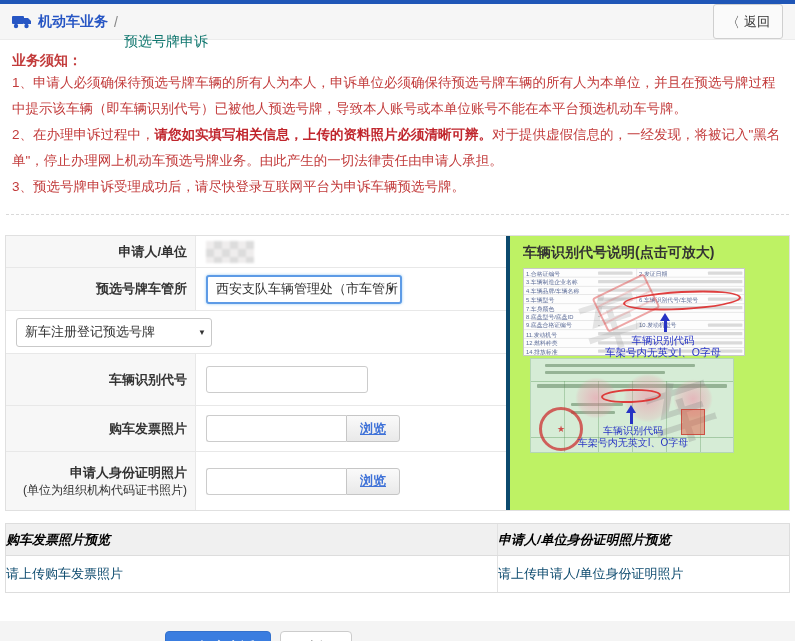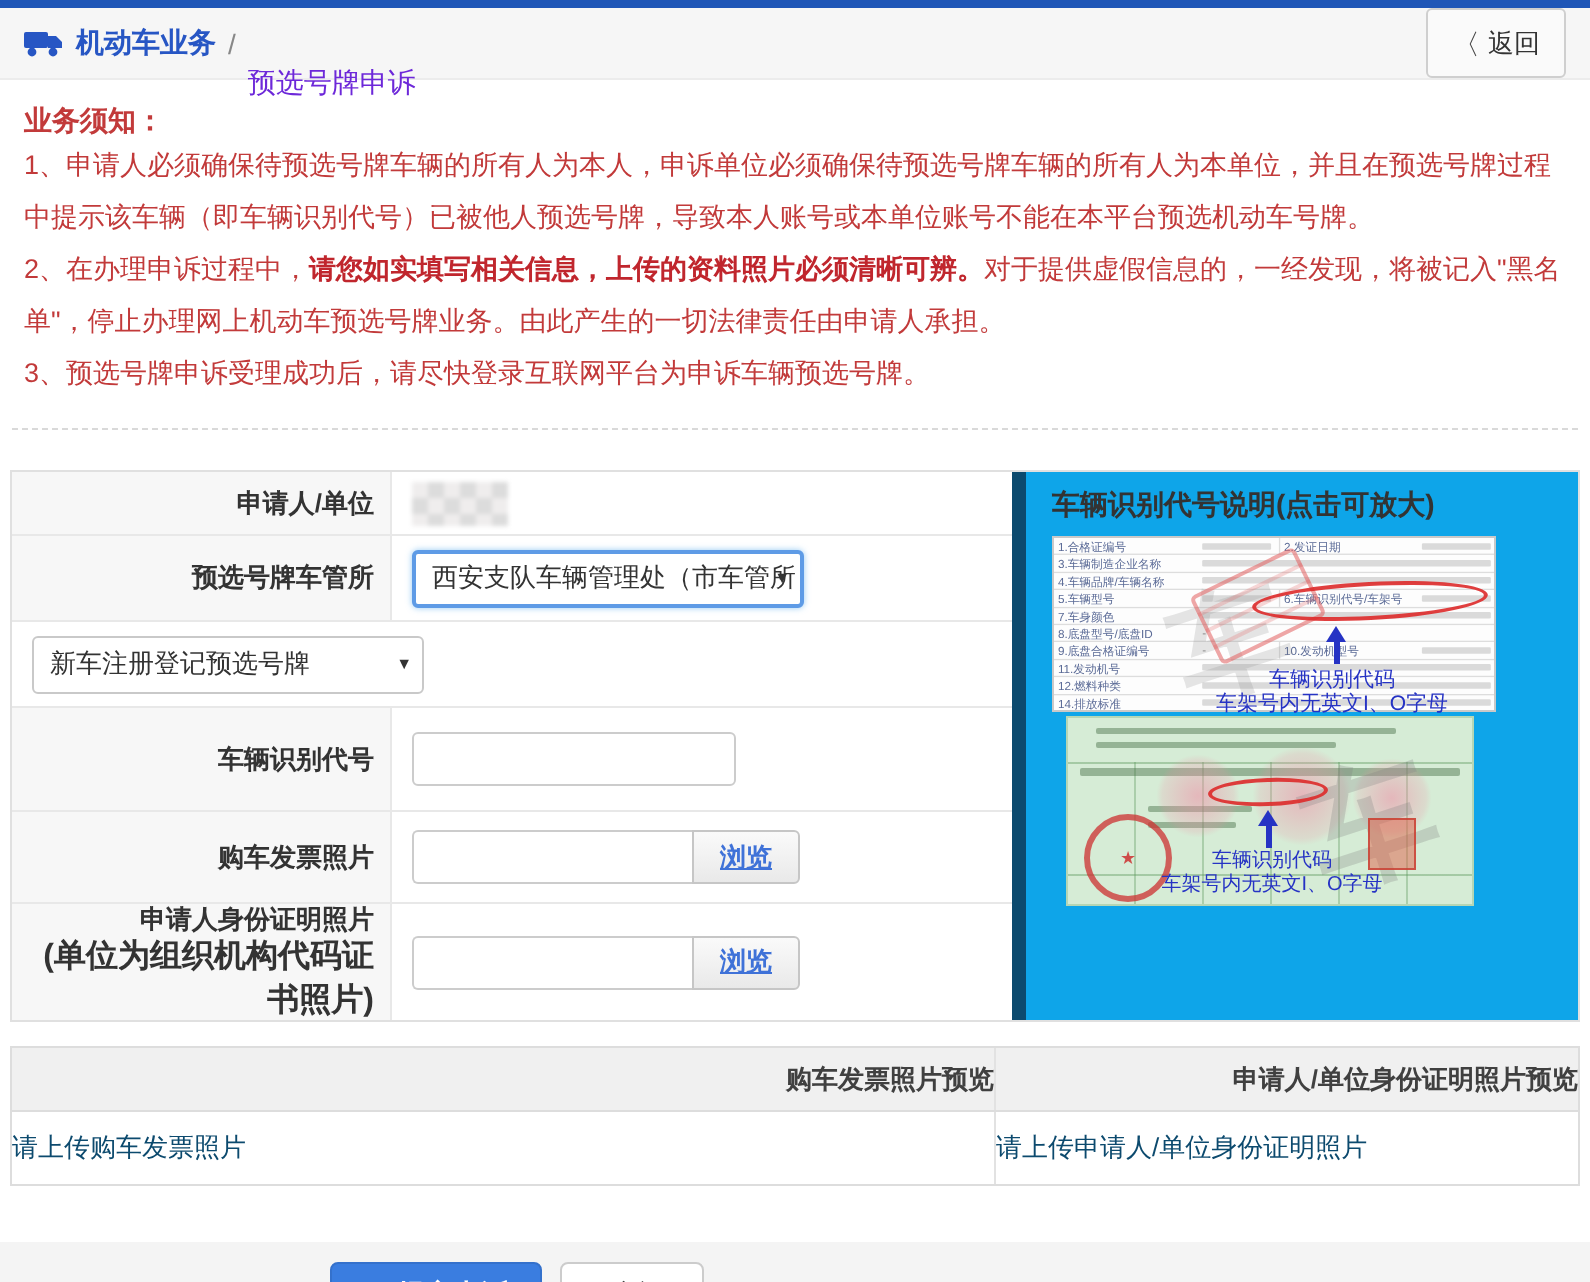--- a/index.html
+++ b/index.html
@@ -5,21 +5,21 @@
   * { margin:0; padding:0; box-sizing:border-box; }
   html,body { width:795px; height:641px; overflow:hidden; background:#fff;
     font-family:"Liberation Sans","DejaVu Sans",sans-serif; }
   
   .topbar { height:4px; background:#1f56b7; }
   .hdr { height:36px; background:#f6f6f6; border-bottom:1px solid #ececec;
     display:flex; justify-content:space-between; padding:0 12px;gap:45px; }
   .crumb { display:flex; align-items:center; gap:6px; font-size:14px; }
   .crumb .sect { color:#2756c4; font-weight:bold; }
   .crumb .sep { color:#888; }
-  .crumb .page { color:#6d28d9;margin-top:40px; }
+  .crumb .page { color:#0f766e;margin-top:40px; }
   .back-btn { display:flex; align-items:center; gap:4px; background:#fafafa;
     border:1px solid #cfcfcf; border-radius:3px; padding:4px 12px; font-size:13px;
     color:#333; cursor:pointer; }
   .back-btn .chev { font-size:14px; line-height:1; color:#444; }
   
   .notice { padding:12px 12px 6px 12px; color:#c23a3a; }
   .notice .ntitle { font-weight:bold; font-size:14px; margin-bottom:0; }
   .notice p { font-size:13.5px; line-height:26px; }
   .notice b { font-weight:bold; color:#c0262d; }
   .dashed { border:none; border-top:1px dashed #d9d9d9; margin:8px 6px 0 6px; }
@@ -44,23 +44,23 @@
   .sel .caret { position:absolute; right:5px; top:50%; transform:translateY(-50%);
     font-size:8px; color:#333; }
   .txt { width:162px; height:27px; border:1px solid #cccccc; border-radius:3px;
     padding:0 6px; font-size:13px; color:#333; }
   .file-box { display:flex; }
   .file-txt { width:140px; height:27px; border:1px solid #cccccc; border-right:none;
     border-radius:3px 0 0 3px; padding:0 6px; font-size:12px; }
   .browse { width:54px; height:27px; border:1px solid #c6c6c6; border-radius:0 3px 3px 0;
     background:linear-gradient(#fafafa,#e9e9e9); color:#3f72d8; font-size:13px;
     font-weight:bold; cursor:pointer;text-decoration:underline; }
-  .sub-label { font-size:16px; font-weight:bold; }
-  
-  .f-right { flex:1; border-left:7px solid #0c4a6e; background:#0ea5e9; padding:8px 10px 8px 13px; }
+  .sub-label { font-size:12px; font-weight:normal; }
+  
+  .f-right { flex:1; border-left:4px solid #0c4a6e; background:#bef264; padding:8px 10px 8px 13px; }
   .g-title { font-size:14px; font-weight:bold; color:#333; margin-bottom:6px; }
   .g-title .suffix { font-weight:bold; color:#333; }
   .guide-img { position:relative; width:226px; cursor:pointer; }
   
   .cert1 { position:relative; width:222px; height:88px; border:1px solid #c9c9c9; background:#fdfdfd; overflow:hidden; }
   .c1scale { width:342px; transform:scale(0.65); transform-origin:top left; }
   .c1row { display:flex; height:13.4px; border-bottom:1px solid #ddd; }
   .c1l { font-size:9px; color:#5a6a96; white-space:nowrap; overflow:hidden;
     padding:1px 3px 0 3px; width:108px; }
   .c1l.two { width:104px; border-left:1px solid #ddd; }
@@ -90,21 +90,21 @@
   .blob { position:absolute; border-radius:50%;
     background:radial-gradient(circle,rgba(240,140,165,.55) 0%,rgba(240,140,165,.18) 60%,transparent 70%); }
   .st-round { position:absolute; width:44px; height:44px; border:3px solid rgba(204,48,48,.75);
     border-radius:50%; color:rgba(204,48,48,.85); font-size:9px; display:flex;
     align-items:center; justify-content:center; }
   .st-sq { position:absolute; width:24px; height:26px; background:rgba(224,96,72,.5);
     border:1px solid rgba(200,60,48,.8); }
   
   .preview { margin:12px 5px 0 5px; border:1px solid #ddd; font-size:13px; }
   .p-head { display:flex; background:#f0f0f0; border-bottom:1px solid #ddd; }
-  .p-head .cell { height:31px; line-height:31px; font-weight:bold; color:#404040; text-align:right; }
+  .p-head .cell { height:31px; line-height:31px; font-weight:bold; color:#000000; text-align:left;font-style:italic; }
   .p-body { display:flex; background:#fff; }
   .p-body .cell { height:36px; line-height:36px; color:#0c4a6e; text-align:left; }
   .cell.c-l { width:492px; border-right:1px solid #e2e2e2; }
   .cell.c-r { flex:1; }
   
   .footer { margin-top:28px; height:53px; background:#f4f4f4; display:flex;
     align-items:center; padding-left:165px; gap:9px; }
   .btn-submit { display:flex; align-items:center; gap:7px; background:#3a7de0;
     border:1px solid #3471cc; color:#fff; font-size:14px; font-weight:bold;
     border-radius:4px; padding:7px 15px; cursor:pointer; }

